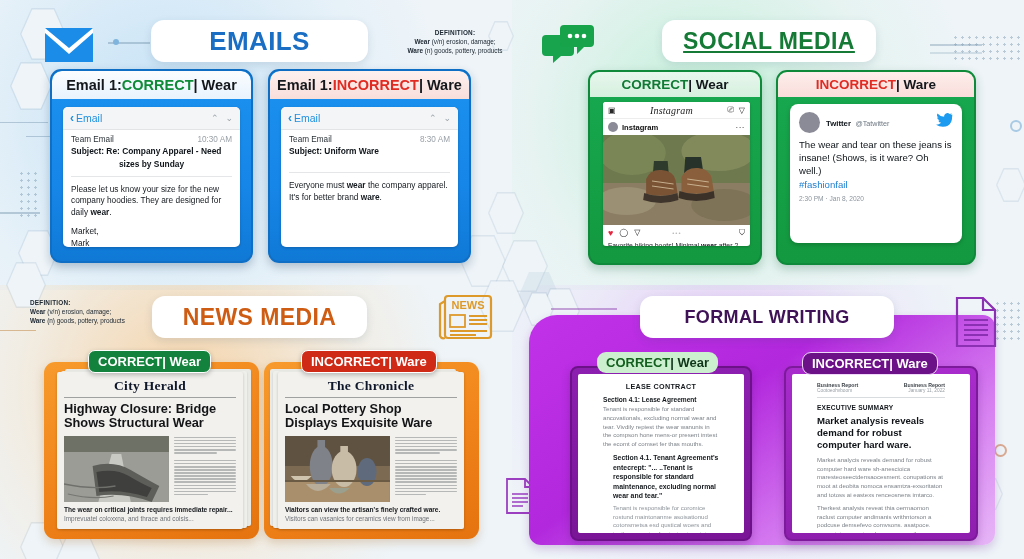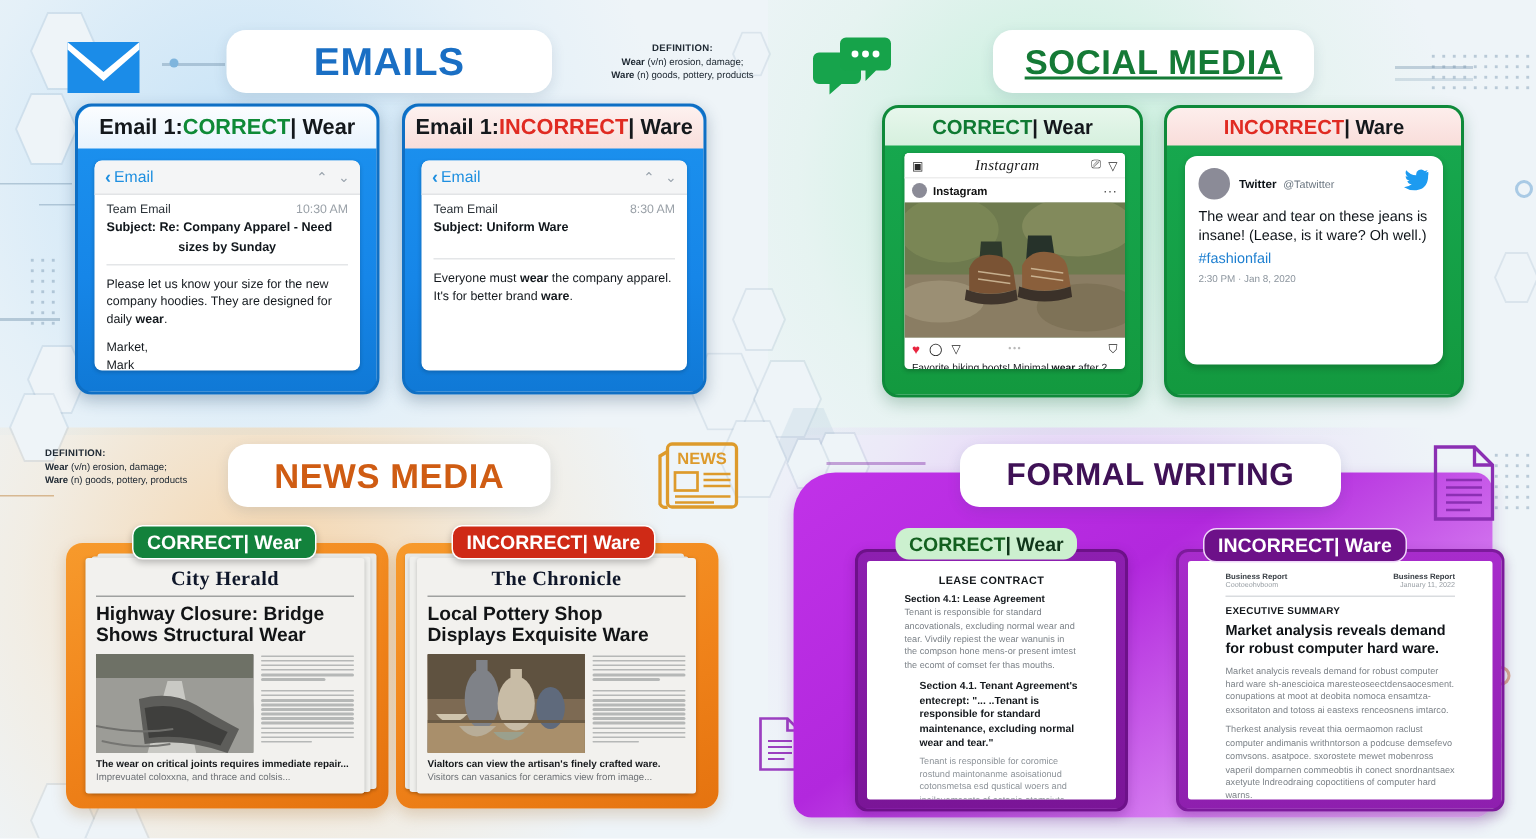--- a/index.html
+++ b/index.html
@@ -399,21 +399,21 @@
         <span>
           <span class="nm">Twitter</span>
           <span class="hd">@Tatwitter</span>
         </span>
         <span class="bird">
           <svg viewBox="0 0 20 18" width="17" height="16">
               <path d="M19 2.6a7.5 7.5 0 0 1-2.1.6 3.7 3.7 0 0 0 1.6-2.1 7.6 7.6 0 0 1-2.4.9A3.8 3.8 0 0 0 9.6 5.3 10.8 10.8 0 0 1 1.8 1.3a3.8 3.8 0 0 0 1.2 5.1 3.7 3.7 0 0 1-1.7-.5 3.8 3.8 0 0 0 3 3.7 3.8 3.8 0 0 1-1.7.1 3.8 3.8 0 0 0 3.5 2.6A10.7 10.7 0 0 1 0 14.6a15 15 0 0 0 8.2 2.4c9.9 0 10.8-8.3 10.7-11.2A7.5 7.5 0 0 0 19 2.6z" fill="#1d9bf0"></path>
             </svg>
         </span>
       </div>
-      <div class="tw-text">The wear and tear on these jeans is insane! (Lease, is it ware? Oh well.)</div>
+      <div class="tw-text">The wear and tear on these jeans is insane! (Shows, is it ware? Oh well.)</div>
       <div class="tw-tag">#fashionfail</div>
       <div class="tw-time">2:30 PM · Jan 8, 2020</div>
     </div>
   </div>
 
   <div class="news-icon" style="left:437px;top:292px;width:58px;height:50px;">
     <svg viewBox="0 0 58 50" width="58" height="50">
       <rect x="8" y="4" width="46" height="42" rx="3" fill="none" stroke="#dd9a2b" stroke-width="2.2"></rect>
       <path d="M8 9 L3 12 L3 44 a4 4 0 0 0 5 2" fill="none" stroke="#dd9a2b" stroke-width="2.2"></path>
       <text x="31" y="17" font-family="Liberation Sans, sans-serif" font-size="11" font-weight="bold" fill="#dd9a2b" text-anchor="middle">NEWS</text>
@@ -545,21 +545,21 @@
   </div>
 
   <div class="doc-icon" style="left:954px;top:296px;width:44px;height:52px;">
     <svg viewBox="0 0 44 52" width="44" height="52">
       <path d="M3 2 h26 l12 12 v36 H3 Z" fill="none" stroke="#8b2fb3" stroke-width="2.2"></path>
       <path d="M29 2 v12 h12" fill="none" stroke="#8b2fb3" stroke-width="2.2"></path>
       <path d="M10 24h24M10 29h24M10 34h24M10 39h24M10 44h16" stroke="#8b2fb3" stroke-width="1.8"></path>
     </svg>
   </div>
 
-  <div class="sect-title" style="left:640px;top:296px;width:254px;height:42px;color:#3f1156;font-size:21px;">
+  <div class="sect-title" style="left:640px;top:296px;width:254px;height:42px;color:#3f1156;font-size:18px;">
     <span>FORMAL WRITING</span>
   </div>
 
   <div class="formal-panel" style="left:529px;top:315px;width:466px;height:230px;background:linear-gradient(145deg,#c132e8 0%,#b228dd 40%,#d57bf0 72%,#e7b6f7 100%);border-radius:28px 12px 12px 12px;"></div>
 
   <div class="fcard" style="left:570px;top:366px;width:182px;height:175px;background:linear-gradient(180deg,#8d1fb0,#7a1597);border:2px solid #6d1189;">
     <div class="fpage">
       <div class="fp-title">LEASE CONTRACT</div>
       <div class="fp-sect">Section 4.1: Lease Agreement</div>
       <div class="fp-p">Tenant is responsible for standard ancovationals, excluding normal wear and tear. Vivdily repiest the wear wanunis in the compson hone mens-or present imtest the ecomt of comset fer thas mouths.</div>
@@ -567,21 +567,21 @@
         <div class="q">Section 4.1. Tenant Agreement's entecrept: "... ..Tenant is responsible for standard maintenance, excluding normal wear and tear."</div>
       </div>
       <div class="fp-sub">Tenant is responsible for coromice rostund maintonanme asoisationud cotonsmetsa esd qustical woers and inojleyemsents of oetania atomsiute maltnsand soucks tee-mess. Saneactive/too ldns-wib comesoned tisen Tenant and tenant onity comsondly of the curomolnolston. Tenant is responsible for standerd meictenanosrs, evcluding normal wear and tosr.</div>
     </div>
   </div>
   <div class="tag-pill" style="left:597px;top:352px;background:#ccf0cf;color:#10361a;border-radius:9px;">
     <span style="color:#13601f">CORRECT</span>
       <span> | Wear</span>
   </div>
 
-  <div class="fcard" style="left:784px;top:366px;width:219px;height:175px;background:linear-gradient(180deg,#a82ccc,#8e1fae);border:2px solid #7d1a9c;">
+  <div class="fcard" style="left:784px;top:366px;width:194px;height:175px;background:linear-gradient(180deg,#a82ccc,#8e1fae);border:2px solid #7d1a9c;">
     <div class="fpage">
       <div class="fp-hdr">
         <span>
           <span>Business Report</span>
           <span class="sml">Cootoeohvboom</span>
         </span>
         <span class="r">
           <span>Business Report</span>
           <span class="sml">January 11, 2022</span>
         </span>

